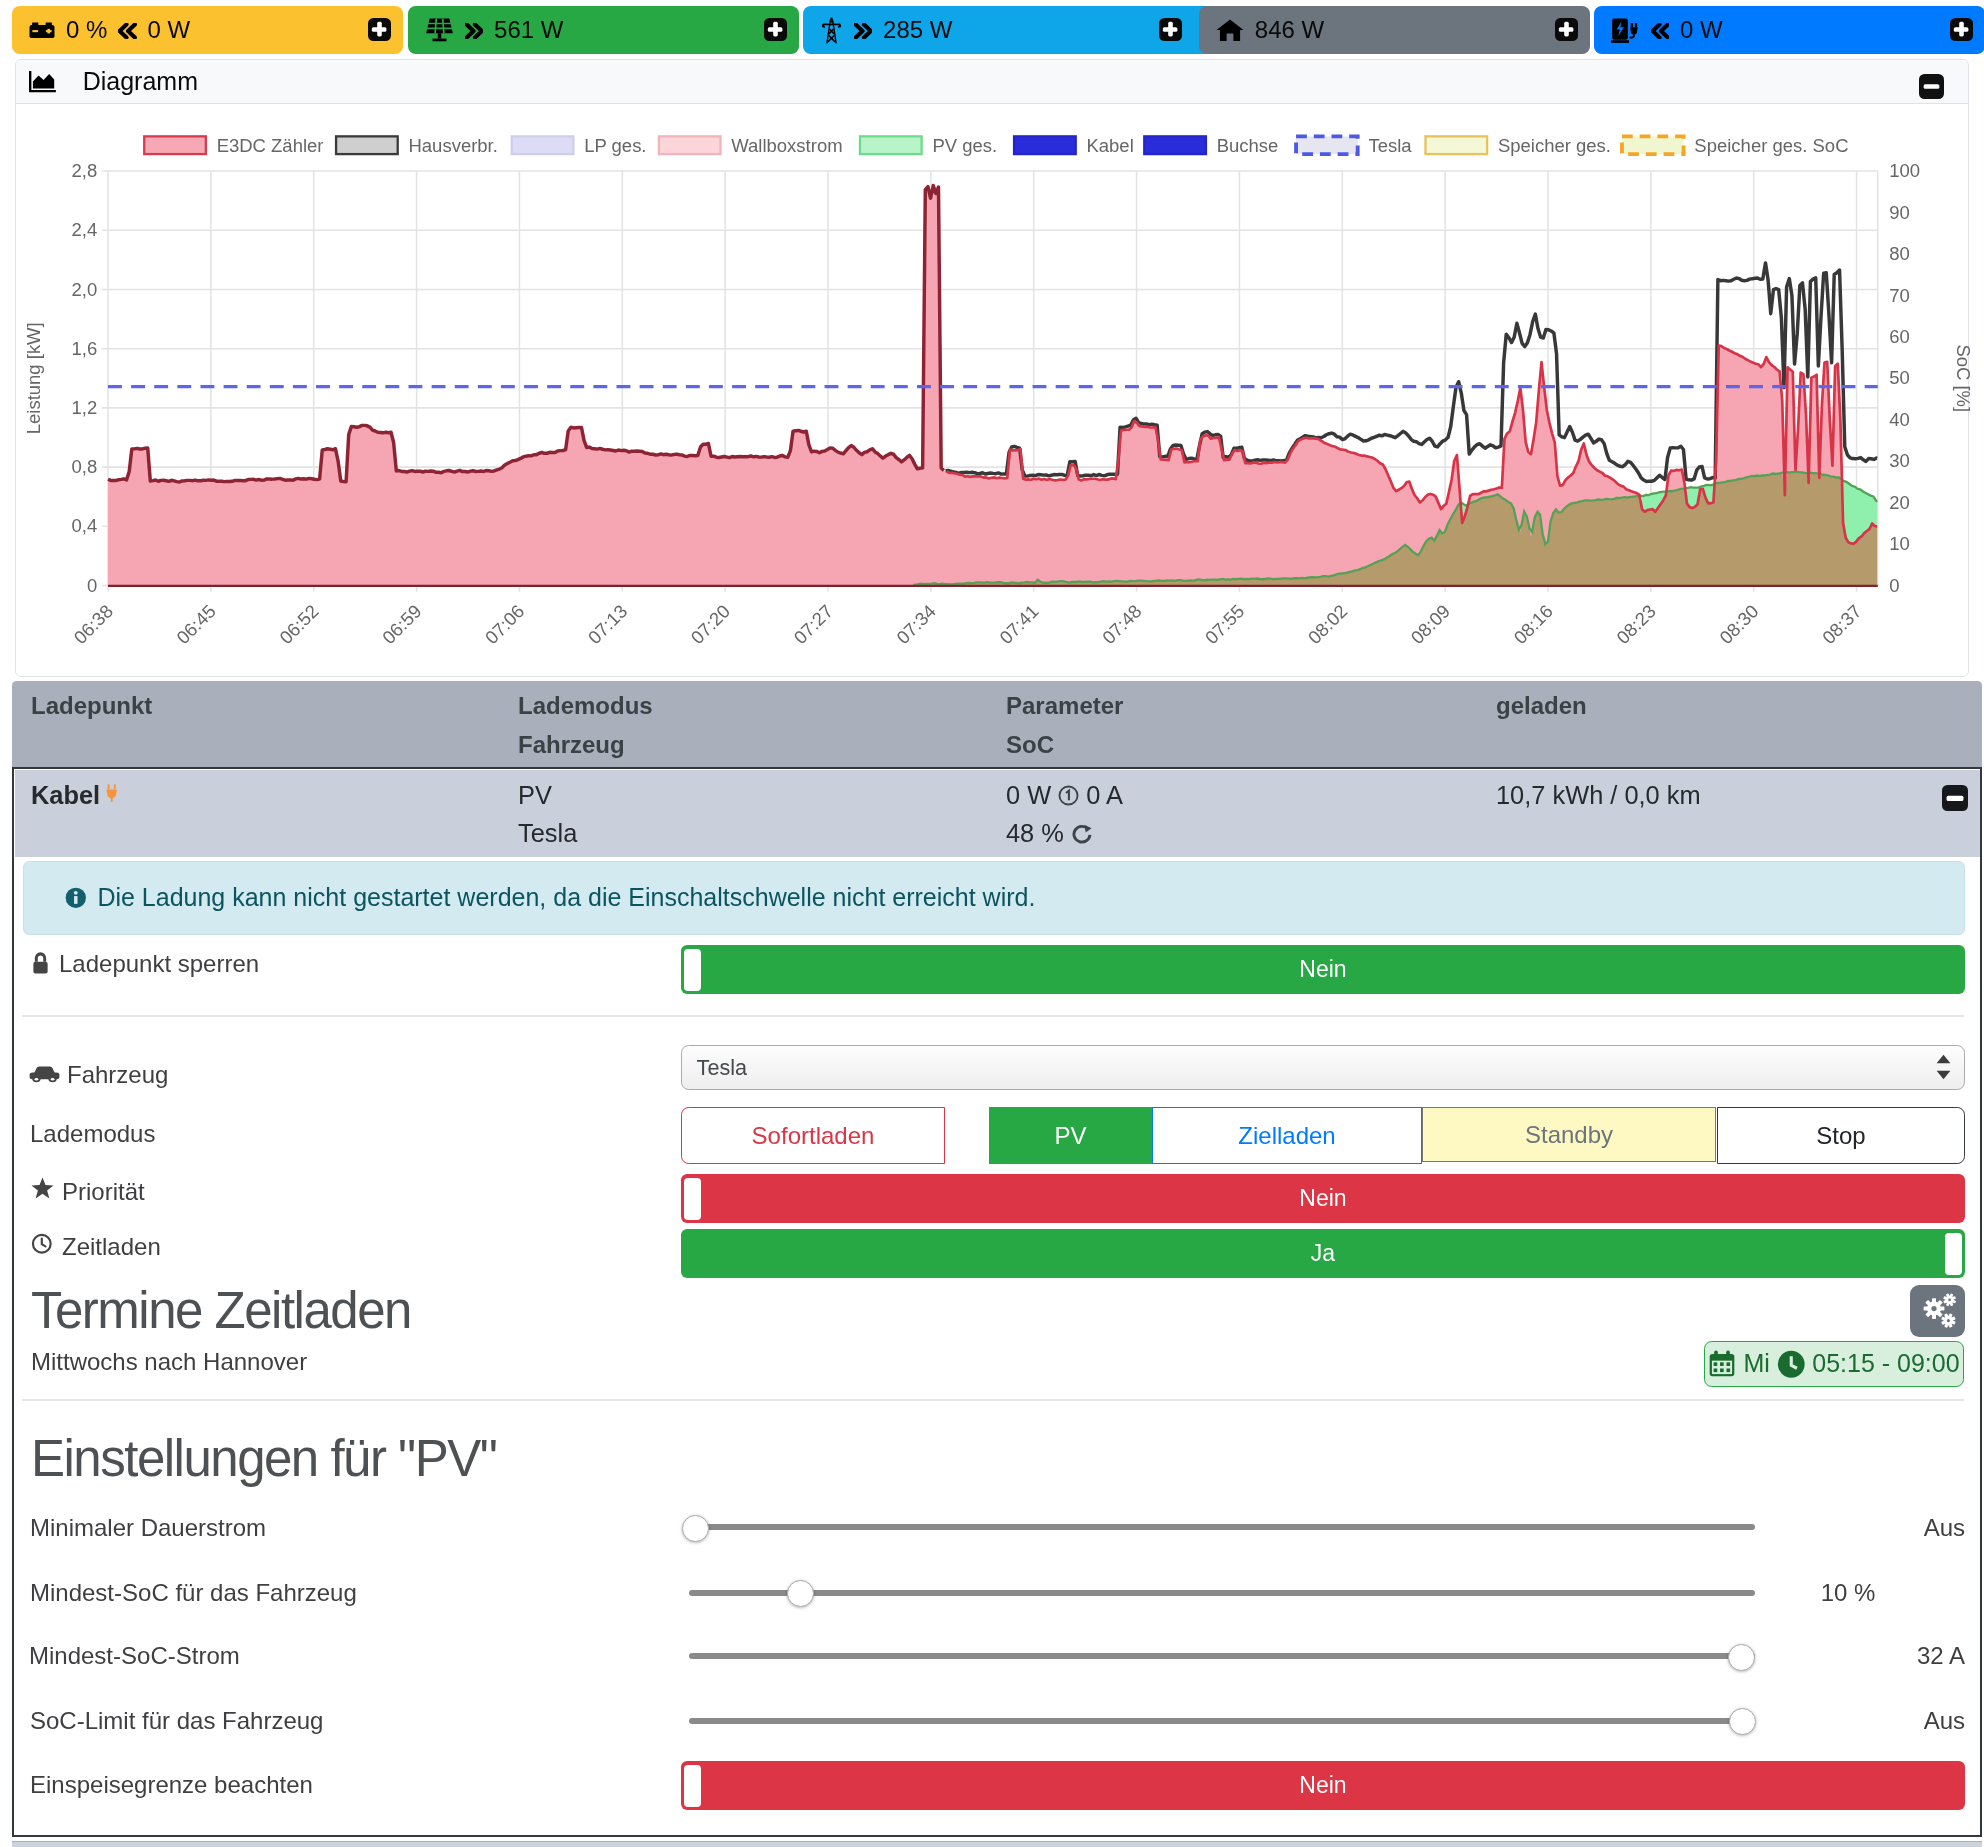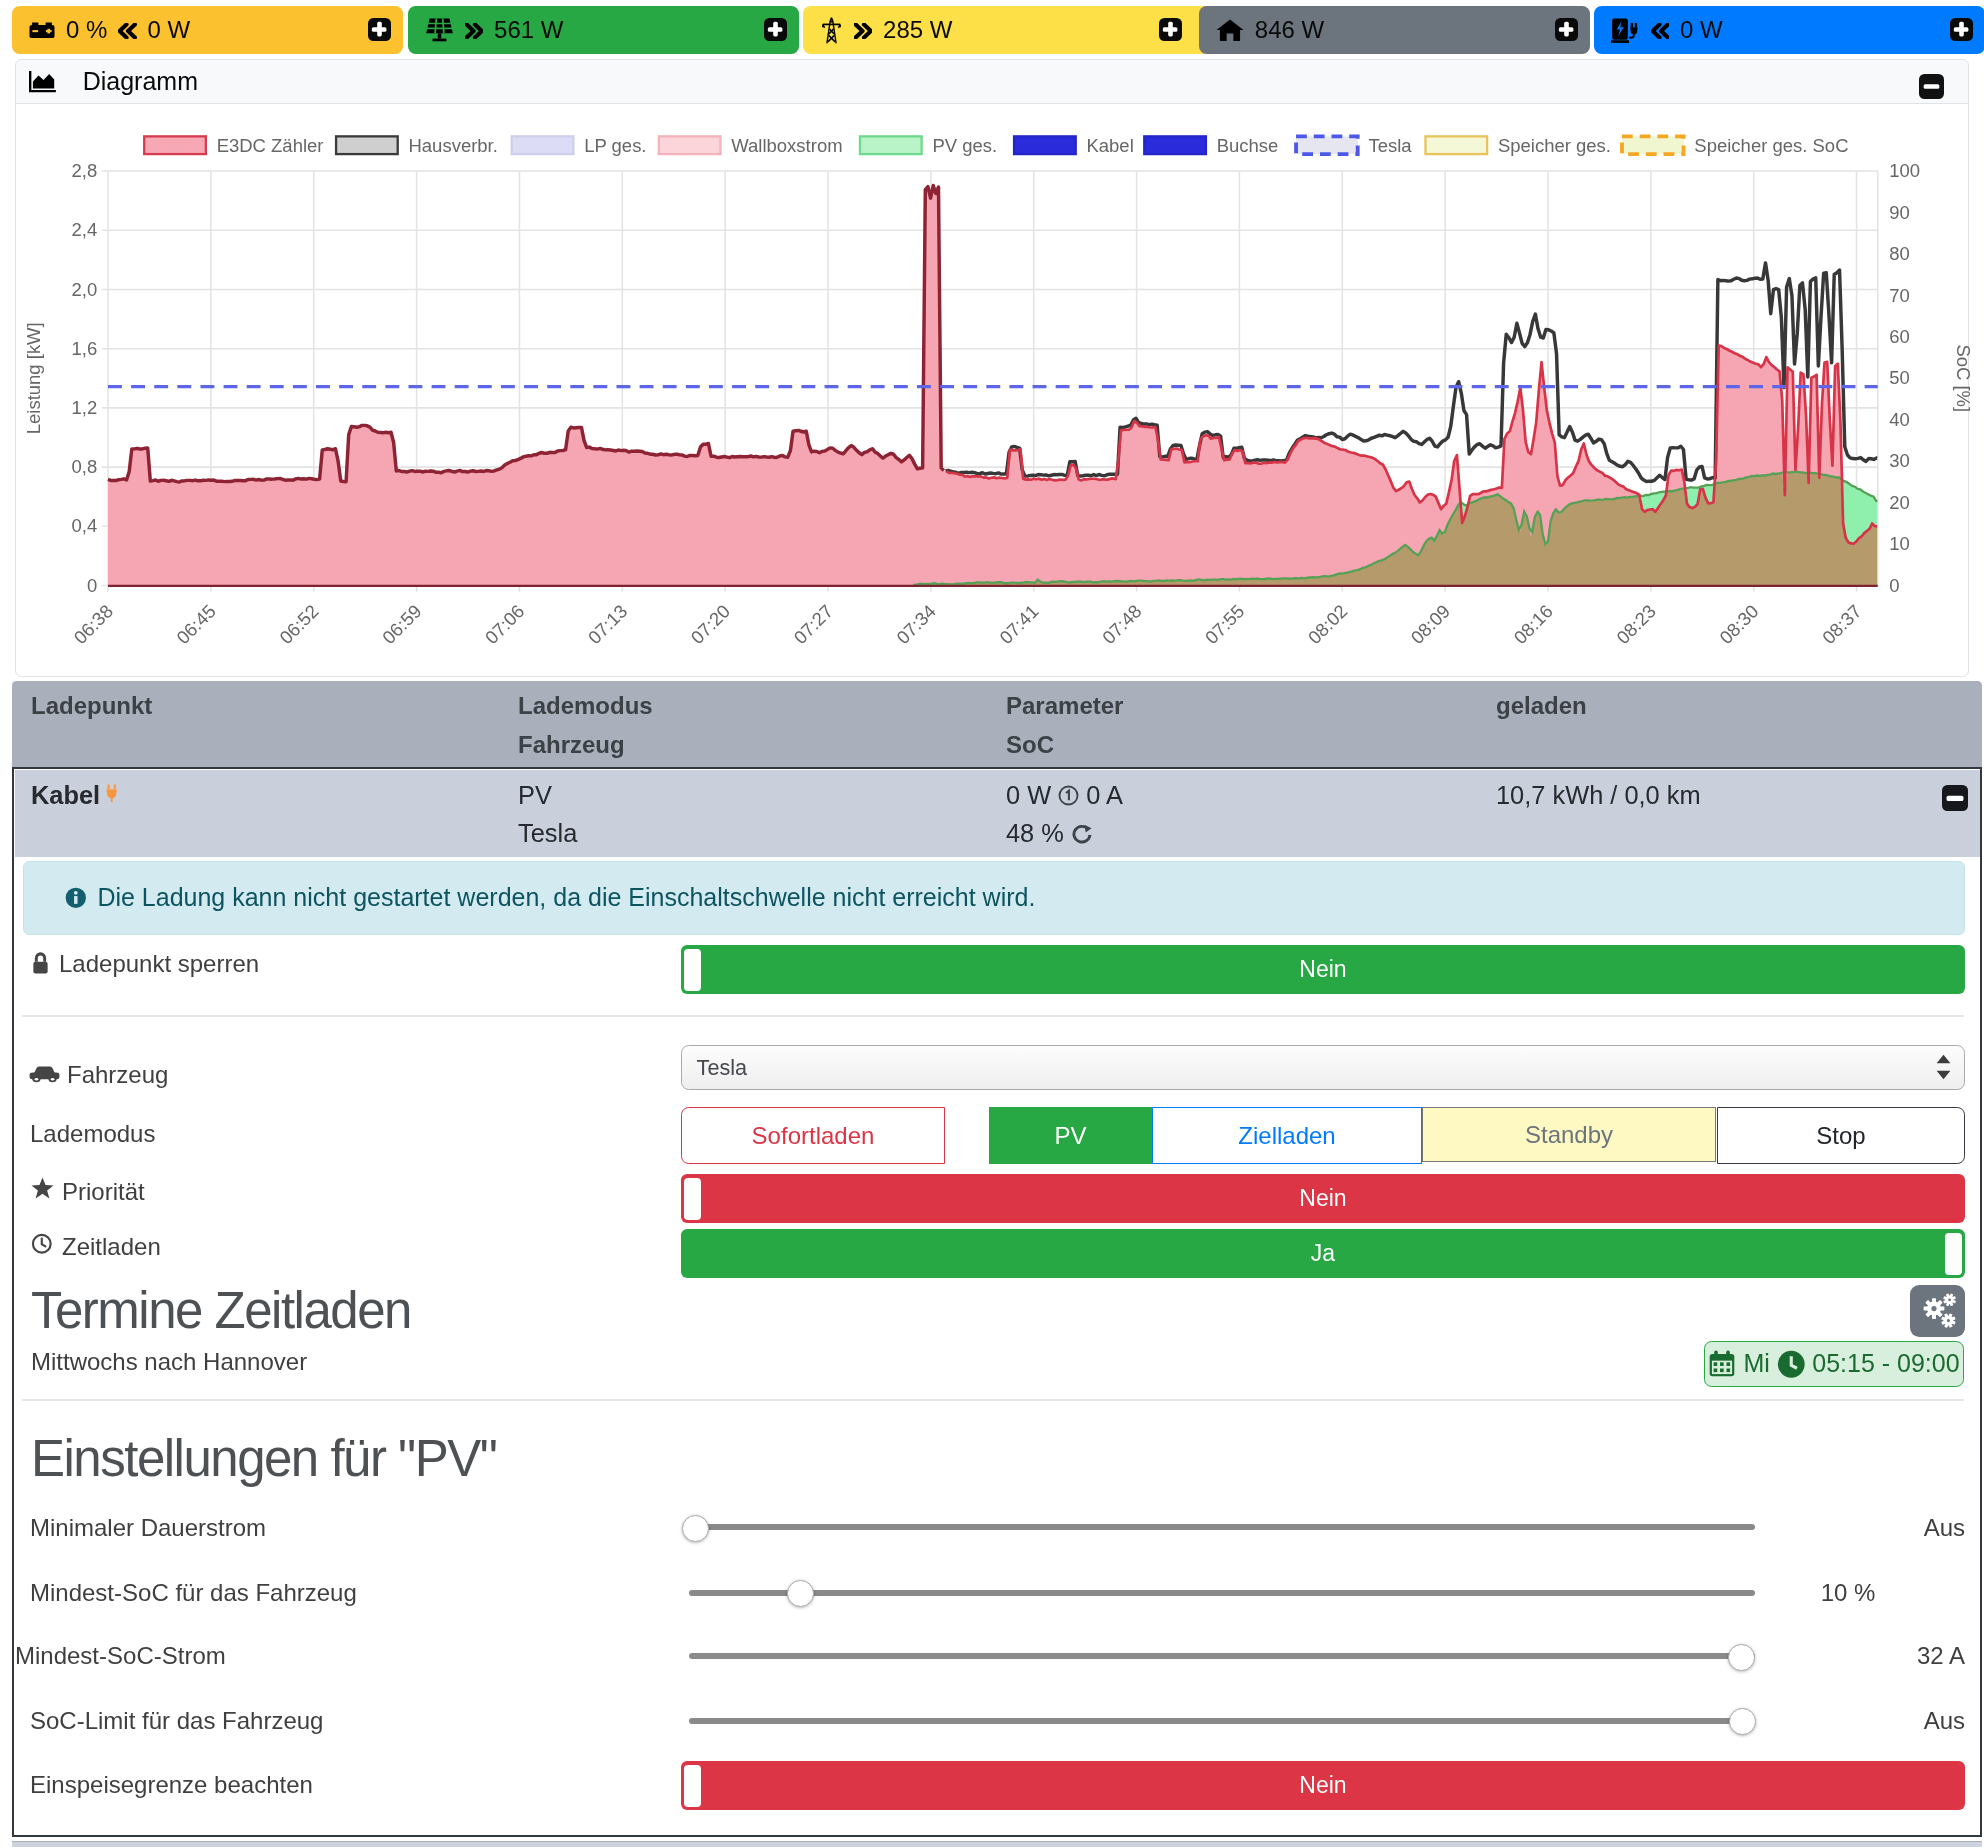--- a/index.html
+++ b/index.html
@@ -46,21 +46,21 @@
         </svg>
       </span>
       <span style="font-size:24px;color:#0a0a0a">561 W</span>
     </div>
     <div style="position:absolute;left:356px;top:12.3px;width:23px;height:23px"><svg width="23" height="23" viewBox="0 0 30 30">
         <rect width="30" height="30" rx="7" fill="#0a0a0a"></rect>
         <rect x="5" y="12" width="19" height="6" rx="2" fill="#fff"></rect>
         <rect x="12" y="5" width="6" height="19" rx="2" fill="#fff"></rect>
       </svg></div>
   </div>
-<div style="position:absolute;left:803px;top:6.2px;width:431px;height:48px;background:#fde047;border-radius:7.7px">
+<div style="position:absolute;left:803px;top:6.2px;width:431px;height:48px;background:#0ea5e9;border-radius:7.7px">
     <div style="display:flex;align-items:center;height:100%;padding-left:17px;gap:10.8px">
       <span style="display:inline-flex">
         <svg viewBox="0 0 100 100" width="23" height="28" style="" preserveAspectRatio="none">
           <g stroke="#000" stroke-width="6" fill="none">
             <path d="M30 98 L44 20 L56 20 L70 98"></path>
             <path d="M50 6 L44 20 M50 6 L56 20"></path>
             <path d="M12 30 L88 30"></path>
             <path d="M12 30 L20 42 M88 30 L80 42 M12 30 L12 40 M88 30 L88 40"></path>
             <path d="M41 46 L61 64 M59 46 L39 64 M37 68 L65 92 M63 68 L35 92"></path>
           </g>
@@ -390,21 +390,21 @@
 <div style="position:absolute;left:21.6px;top:1399px;width:1942px;height:1.5px;background:#e4e7ea"></div>
 <div style="position:absolute;left:31px;top:1427px;font-size:51px;font-weight:500;color:#4e5154;letter-spacing:-1.5px">Einstellungen für "PV"</div>
 <div style="position:absolute;left:30px;top:1513px;font-size:24px;color:#3f3f41">Minimaler Dauerstrom</div>
 <div style="position:absolute;left:689px;top:1524px;width:1066px;height:6.2px;background:#8a8a8a;border-radius:3.1px"></div>
 <div style="position:absolute;left:682px;top:1515px;width:25px;height:25px;background:#fff;border:0.8px solid #acacac;border-radius:50%;box-shadow:0 0.8px 3.1px rgba(0,0,0,.3)"></div>
 <div style="position:absolute;left:1731px;top:1513px;width:234px;text-align:right;font-size:24px;color:#3f3f41">Aus</div>
 <div style="position:absolute;left:30px;top:1578px;font-size:24px;color:#3f3f41">Mindest-SoC für das Fahrzeug</div>
 <div style="position:absolute;left:689px;top:1590px;width:1066px;height:6.2px;background:#8a8a8a;border-radius:3.1px"></div>
 <div style="position:absolute;left:787px;top:1580px;width:25px;height:25px;background:#fff;border:0.8px solid #acacac;border-radius:50%;box-shadow:0 0.8px 3.1px rgba(0,0,0,.3)"></div>
 <div style="position:absolute;left:1731px;top:1578px;width:234px;text-align:center;font-size:24px;color:#3f3f41">10 %</div>
-<div style="position:absolute;left:15px;top:1641px;font-size:24px;color:#3f3f41">Mindest-SoC-Strom</div>
+<div style="position:absolute;left:29px;top:1641px;font-size:24px;color:#3f3f41">Mindest-SoC-Strom</div>
 <div style="position:absolute;left:689px;top:1653px;width:1066px;height:6.2px;background:#8a8a8a;border-radius:3.1px"></div>
 <div style="position:absolute;left:1728px;top:1644px;width:25px;height:25px;background:#fff;border:0.8px solid #acacac;border-radius:50%;box-shadow:0 0.8px 3.1px rgba(0,0,0,.3)"></div>
 <div style="position:absolute;left:1731px;top:1641px;width:234px;text-align:right;font-size:24px;color:#3f3f41">32 A</div>
 <div style="position:absolute;left:30px;top:1706px;font-size:24px;color:#3f3f41">SoC-Limit für das Fahrzeug</div>
 <div style="position:absolute;left:689px;top:1718px;width:1066px;height:6.2px;background:#8a8a8a;border-radius:3.1px"></div>
 <div style="position:absolute;left:1729px;top:1708px;width:25px;height:25px;background:#fff;border:0.8px solid #acacac;border-radius:50%;box-shadow:0 0.8px 3.1px rgba(0,0,0,.3)"></div>
 <div style="position:absolute;left:1731px;top:1706px;width:234px;text-align:right;font-size:24px;color:#3f3f41">Aus</div>
 <div style="position:absolute;left:30px;top:1770px;font-size:24px;color:#3f3f41">Einspeisegrenze beachten</div>
 <div style="position:absolute;left:681px;top:1761px;width:1284px;height:49px;background:#dc3545;border-radius:6.2px;box-sizing:border-box">
     <div style="position:absolute;left:3.1px;top:3.9px;width:17px;height:42px;background:#fff;border-radius:3.9px"></div>

